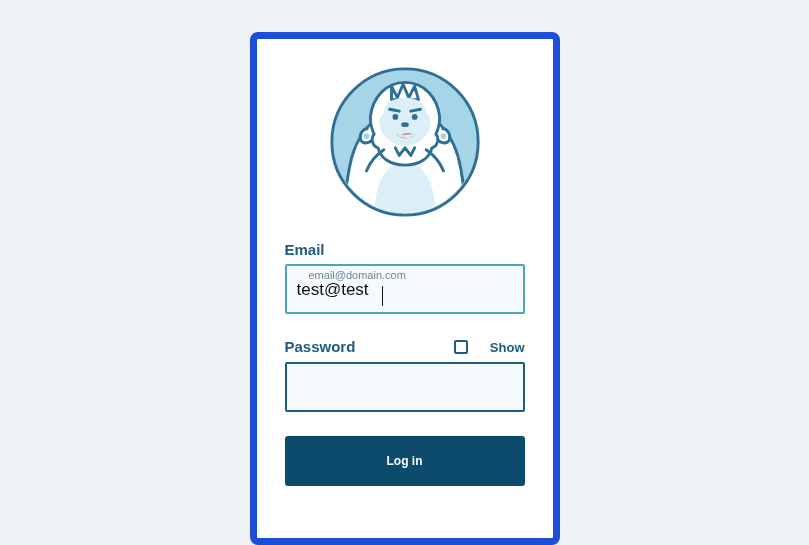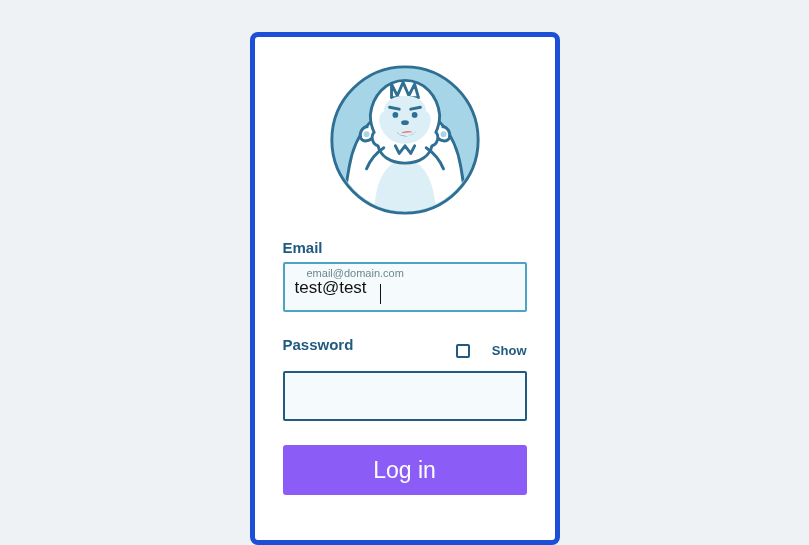--- a/index.html
+++ b/index.html
@@ -7,21 +7,21 @@
   body {
     background: #eef2f4;
     font-family: "Segoe UI", "Helvetica Neue", Arial, sans-serif;
     display: flex;
     justify-content: center;
     padding-top: 32px;
   }
   .card {
     width: 310px;
     background: #ffffff;
-    border: 5px solid #1d4ed8;
+    border: 7px solid #1d4ed8;
     border-radius: 8px;
     padding: 26px 28px 28px 28px;
   }
   .avatar-wrap {
     display: flex;
     justify-content: center;
     margin-bottom: 22px;
   }
   .avatar {
     width: 154px;
@@ -81,26 +81,26 @@
   .show-toggle .box {
     width: 14px;
     height: 14px;
     border: 2px solid #1f5a80;
     border-radius: 2px;
     display: inline-block;
   }
   .login-btn {
     width: 100%;
     height: 50px;
-    background: #8b5cf6;
+    background: #0c4a6e;
     border: none;
     border-radius: 3px;
     color: #ffffff;
-    font-size: 23px;
-    font-weight: 400;
+    font-size: 12px;
+    font-weight: 700;
     cursor: pointer;
   }
   .caret {
     display: inline-block;
     width: 1px;
     height: 20px;
     background: #111;
     position: absolute;
     left: 97px;
     top: 22px;
@@ -157,21 +157,21 @@
   </div>
 
   <label class="field-label">Email</label>
   <div class="input-wrap">
     <span class="float-hint">email@domain.com</span>
     <input type="text" class="text-input" value="test@test" style="">
     <span class="caret"></span>
   </div>
 
   <div class="label-row">
-    <label class="field-label" style="margin-bottom:12px">Password</label>
+    <label class="field-label" style="margin-bottom:1px">Password</label>
     <div class="show-toggle">
       <span class="box"></span>
       <span>Show</span>
     </div>
   </div>
   <div class="input-wrap">
     <input type="password" class="text-input plain" value="" style="">
   </div>
 
   <button class="login-btn">Log in</button>

